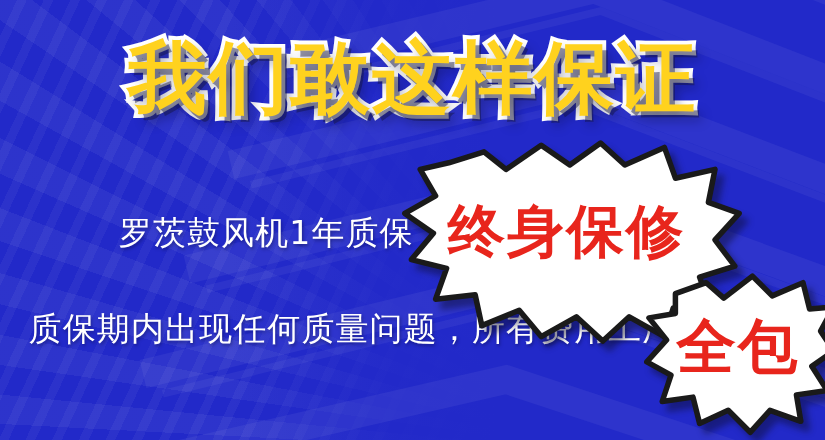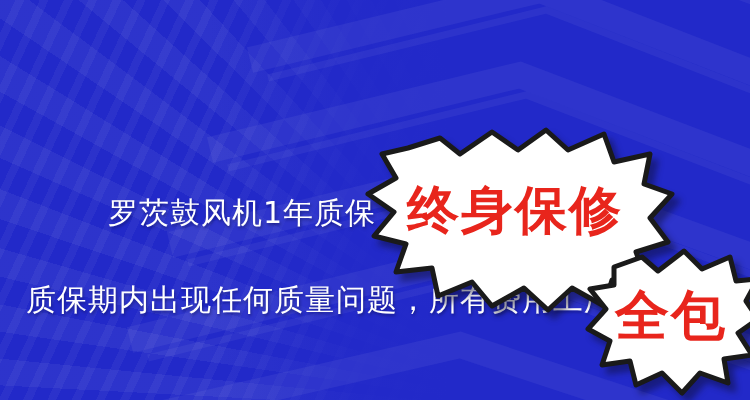--- a/index.html
+++ b/index.html
@@ -125,20 +125,21 @@
       <g fill="none" stroke="#ffffff" stroke-opacity="0.05" stroke-width="7">
         <polyline points="318,-14 566,-70 900,58"></polyline>
         <polyline points="268,78 546,10 900,148"></polyline>
         <polyline points="228,168 526,95 900,238"></polyline>
         <polyline points="188,263 506,185 900,328"></polyline>
         <polyline points="148,358 486,275 900,418"></polyline>
       </g>
     </svg>
   </div>
 
+  <div class="title">我们敢这样保证</div>
 
   <div class="line line-1">罗茨鼓风机1年质保，</div>
   <div class="line line-2">质保期内出现任何质量问题，所有费用工厂</div>
 
   <div class="burst" id="burst-lifetime">
     <svg width="306" height="190" viewBox="0 0 306 190">
       <path d="M 40,28 L 72,18 L 92,34 L 124,12 L 150,30 L 178,10 L 200,30
                L 236,14 L 246,42 L 282,34 L 276,64 L 304,74 L 282,98
                L 300,122 L 268,132 L 278,160 L 244,160 L 236,186 L 204,168
                L 180,190 L 156,168 L 124,186 L 104,162 L 70,176 L 64,148

